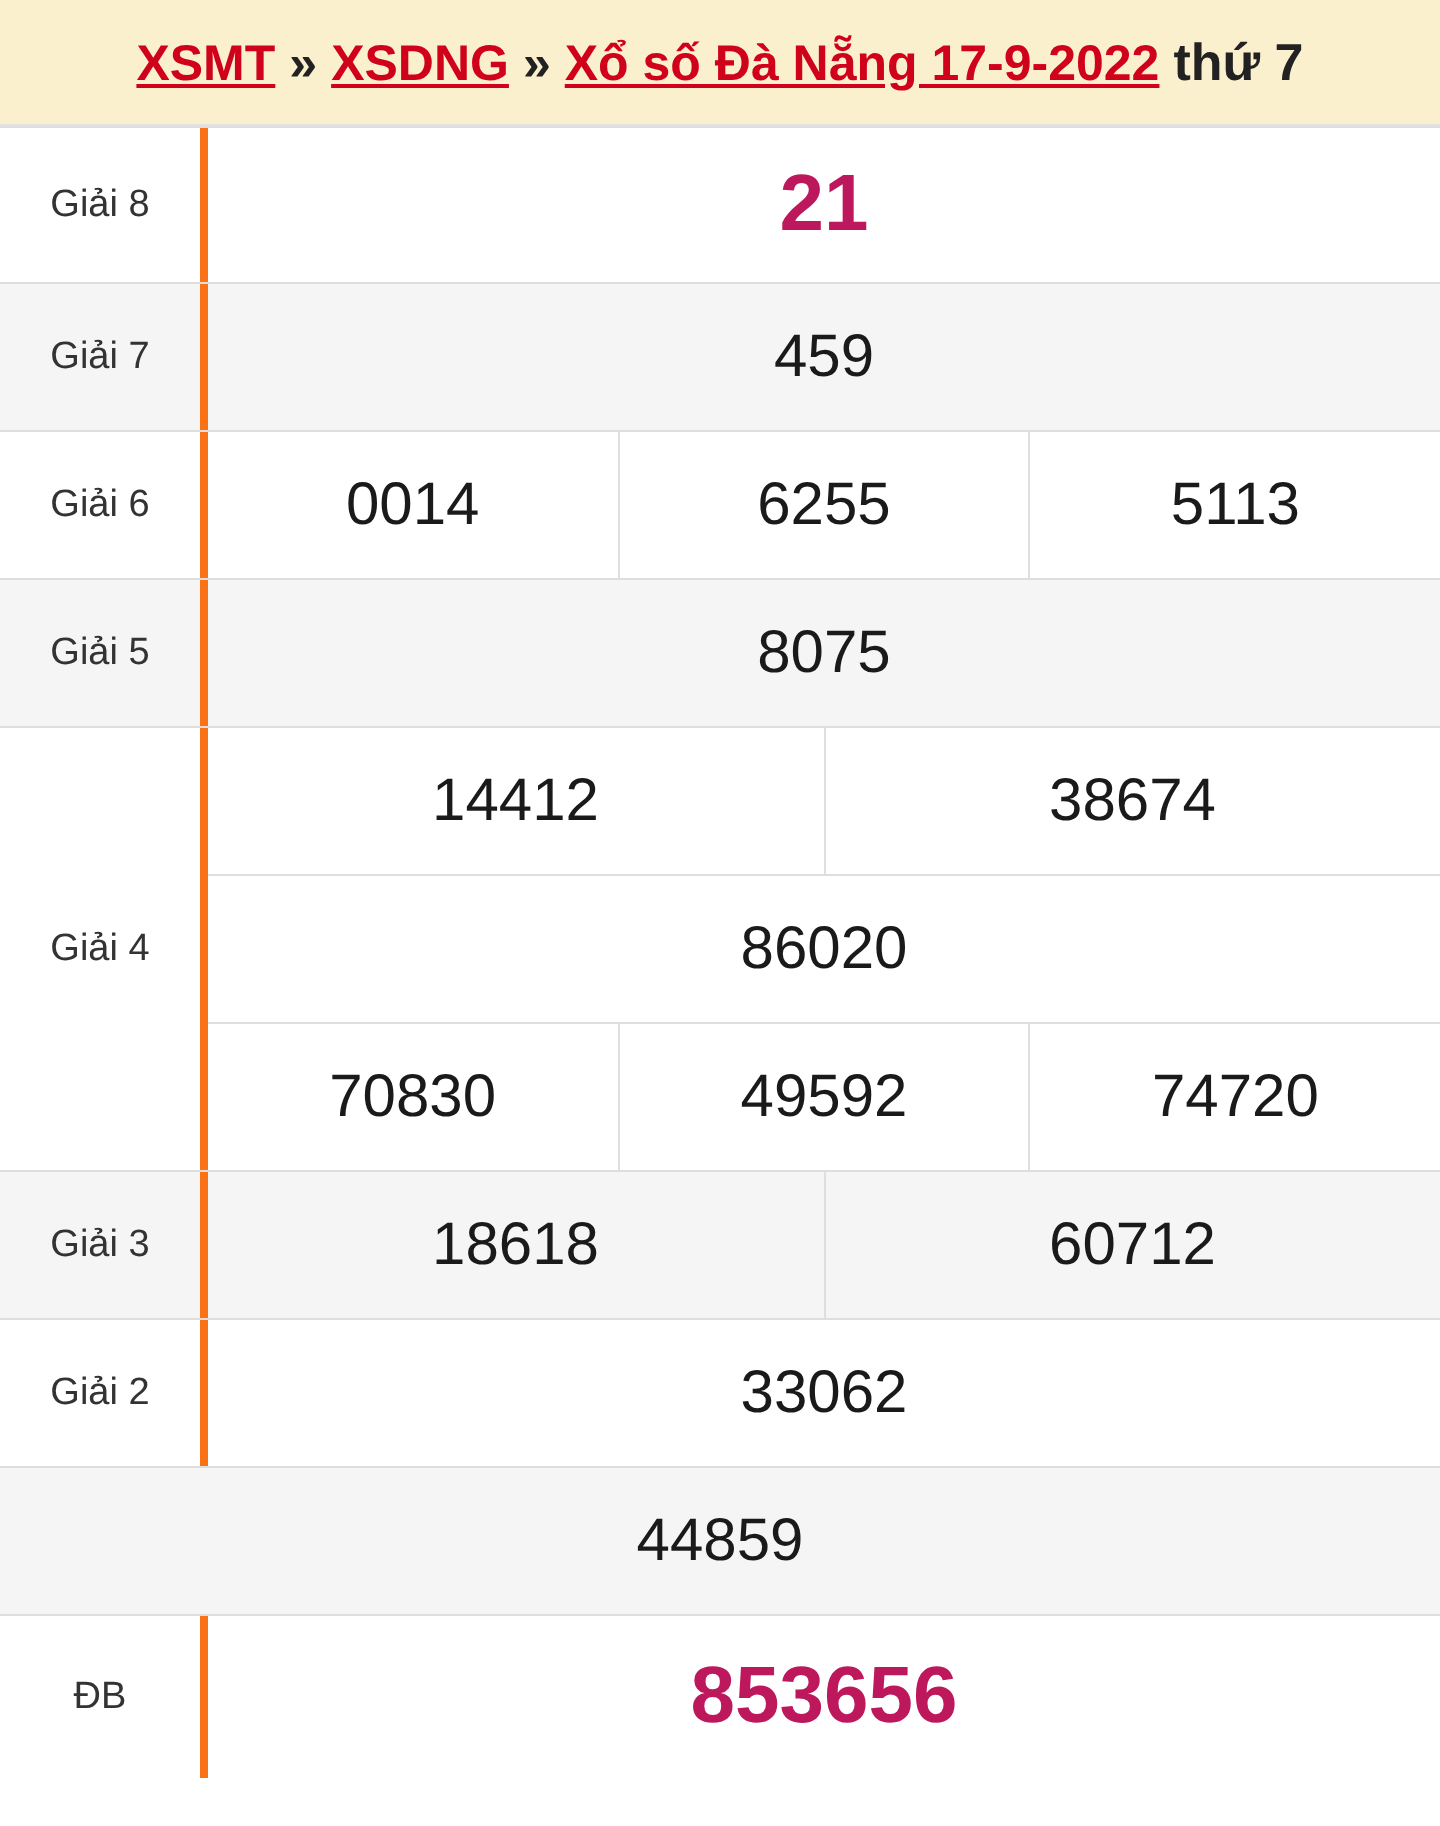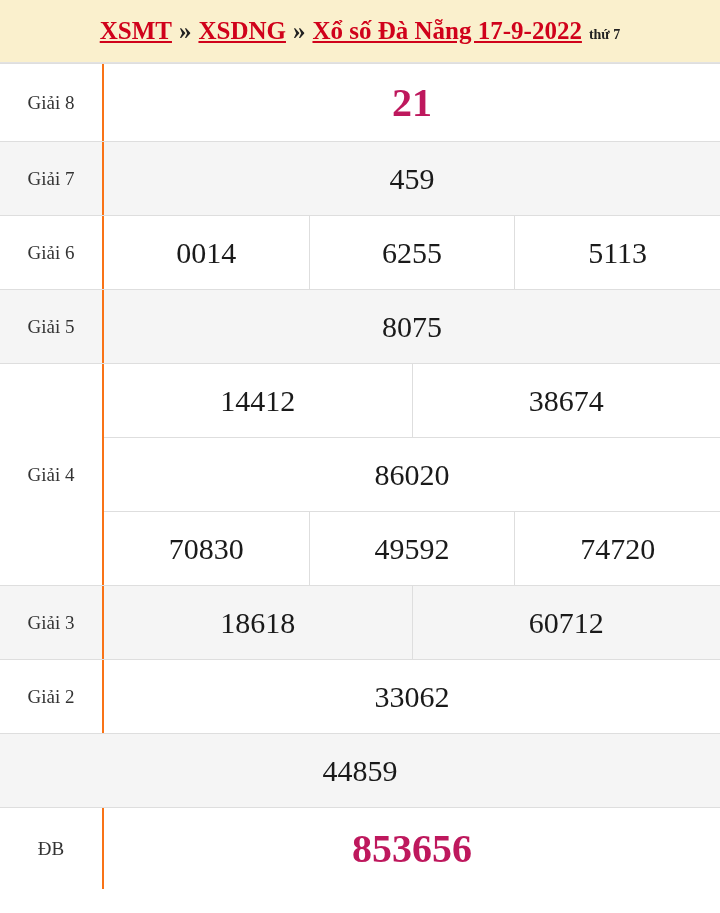--- a/index.html
+++ b/index.html
@@ -13,21 +13,20 @@
     font-family: "Liberation Sans", sans-serif;
     -webkit-font-smoothing: antialiased;
   }
   .page {
     width: 720px;
     height: 691px;
     box-sizing: border-box;
     background: #ffffff;
     display: flex;
     flex-direction: column;
-    font-family: Liberation Serif, serif;
   }
   
   .header {
     height: 62px;
     background: #faf0cd;
     display: flex;
     align-items: center;
     justify-content: center;
     border-bottom: 1px solid #e2e2e2;
     flex: 0 0 auto;
@@ -45,21 +44,21 @@
     text-decoration: underline;
     cursor: pointer;
   }
   .crumb-sep {
     color: #222222;
     font-weight: bold;
   }
   .crumb-plain {
     color: #222222;
     font-weight: bold;
-    font-size: 14px;
+    font-size: 26px;
   }
   
   .table {
     flex: 1 1 auto;
     display: flex;
     flex-direction: column;
     border-top: 1px solid #dedede;
   }
   .row {
     display: flex;
@@ -70,21 +69,21 @@
     border-bottom: none;
   }
   .label {
     width: 104px;
     flex: 0 0 104px;
     display: flex;
     align-items: center;
     justify-content: center;
     font-size: 19px;
     color: #333333;
-    border-right: 2px solid #f97316;
+    border-right: 4px solid #f97316;
     background: #ffffff;
     box-sizing: border-box;
   }
   .row.alt .label,
   .row.alt .cells,
   .row.alt .subrow {
     background: #f5f5f5;
   }
   .cells {
     flex: 1 1 auto;

